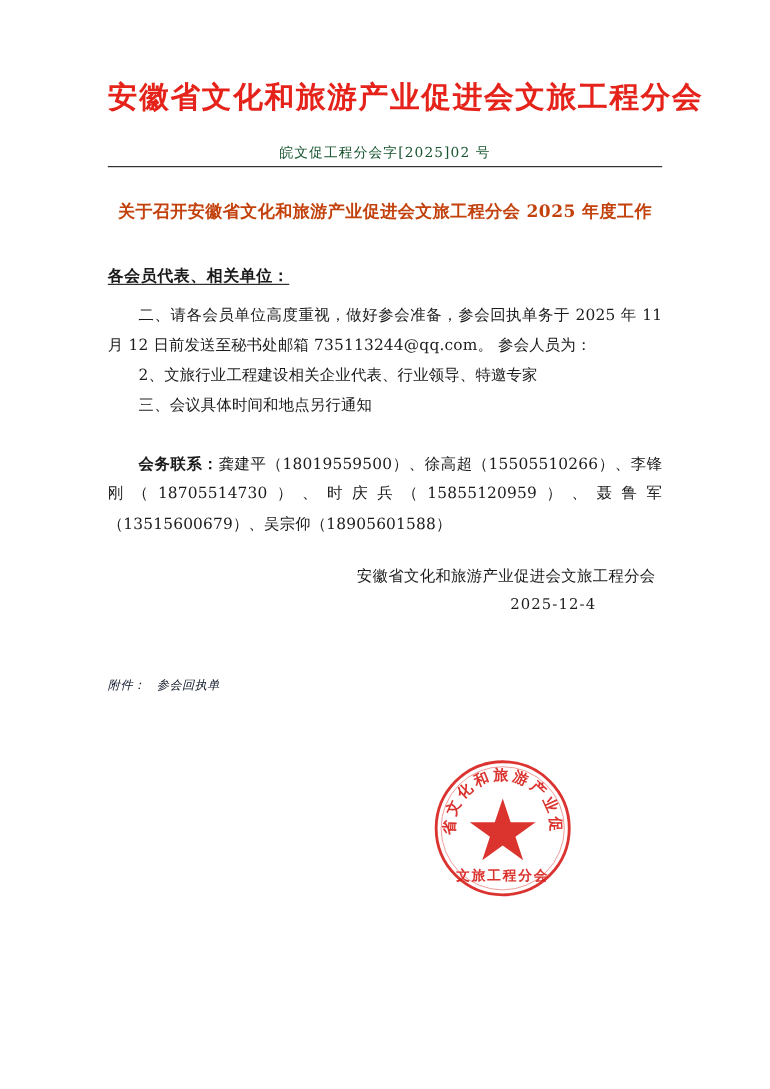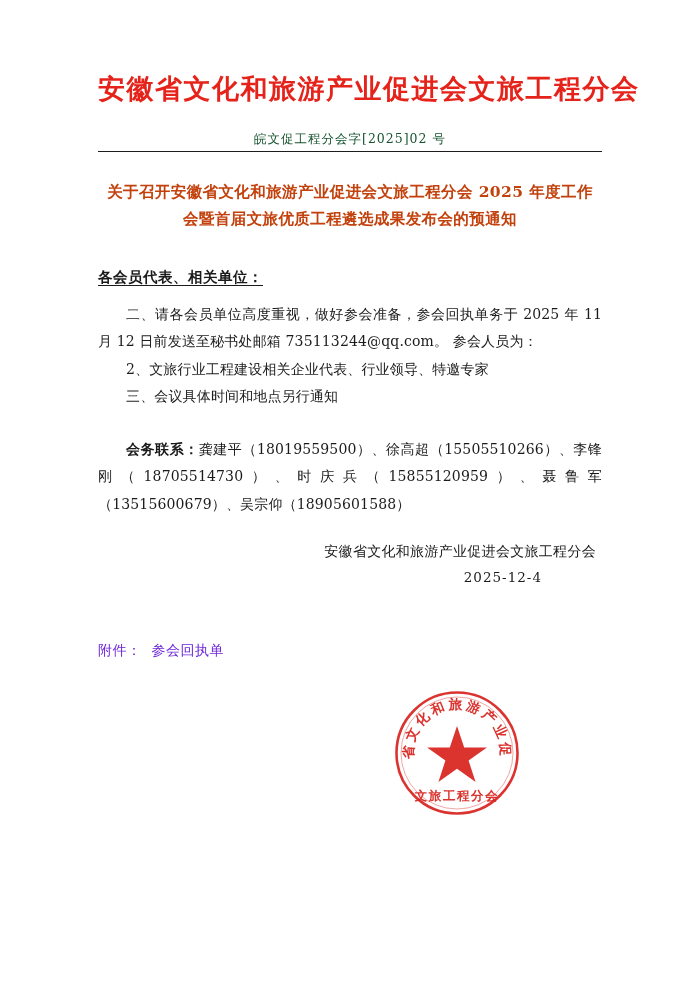--- a/index.html
+++ b/index.html
@@ -135,23 +135,24 @@
     top: 690px;
     width: 126px;
     height: 126px;
     pointer-events: none;
   }
   .seal svg { display: block; }
 
   
   .attachment {
     margin-top: 52px;
-    font-size: 14px;
+    font-size: 11px;
     letter-spacing: 0.5px;
-    color: #6d28d9;
+    color: #0f172a;
+    font-style: italic;
   }
   .attachment .att-label { }
   .attachment .att-value { margin-left: 10px; }
 </style>
 </head>
 <body>
 
 <div class="page">
 
   <div class="content">
@@ -160,21 +161,20 @@
       <div class="org-title">安徽省文化和旅游产业促进会文旅工程分会</div>
 
       <div class="doc-number-wrap">
         <span class="doc-number">皖文促工程分会字[2025]02 号</span>
       </div>
       <div class="masthead-rule"></div>
     </div>
 
     <div class="doc-title">
       <span class="ln">关于召开安徽省文化和旅游产业促进会文旅工程分会 2025 年度工作</span>
-      <span class="ln">会暨首届文旅优质工程遴选成果发布会的预通知</span>
     </div>
 
     <div>
       <span class="salutation">各会员代表、相关单位：</span>
     </div>
 
     <div class="body-block">
       <p class="para indent">二、请各会员单位高度重视，做好参会准备，参会回执单务于 2025 年 11 月 12 日前发送至秘书处邮箱 735113244@qq.com。 参会人员为：</p>
       <p class="para indent">2、文旅行业工程建设相关企业代表、行业领导、特邀专家</p>
       <p class="para indent">三、会议具体时间和地点另行通知</p>

